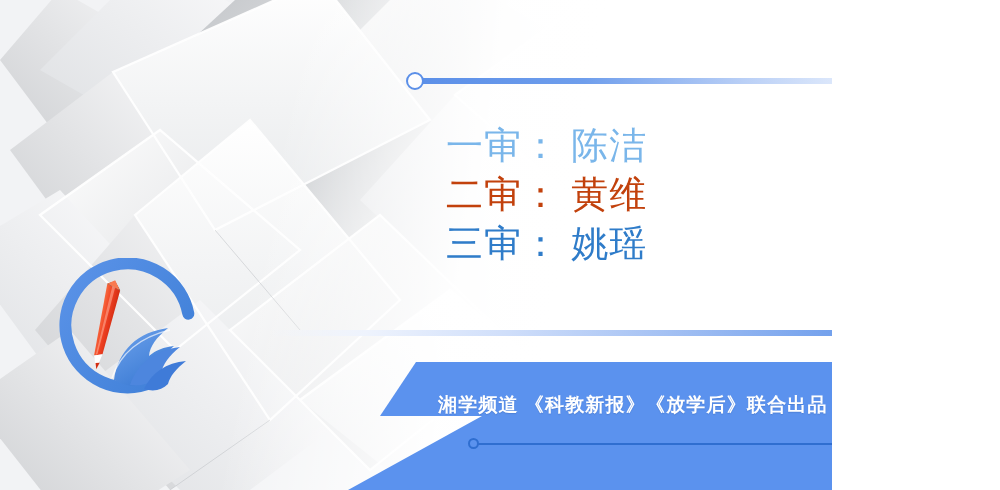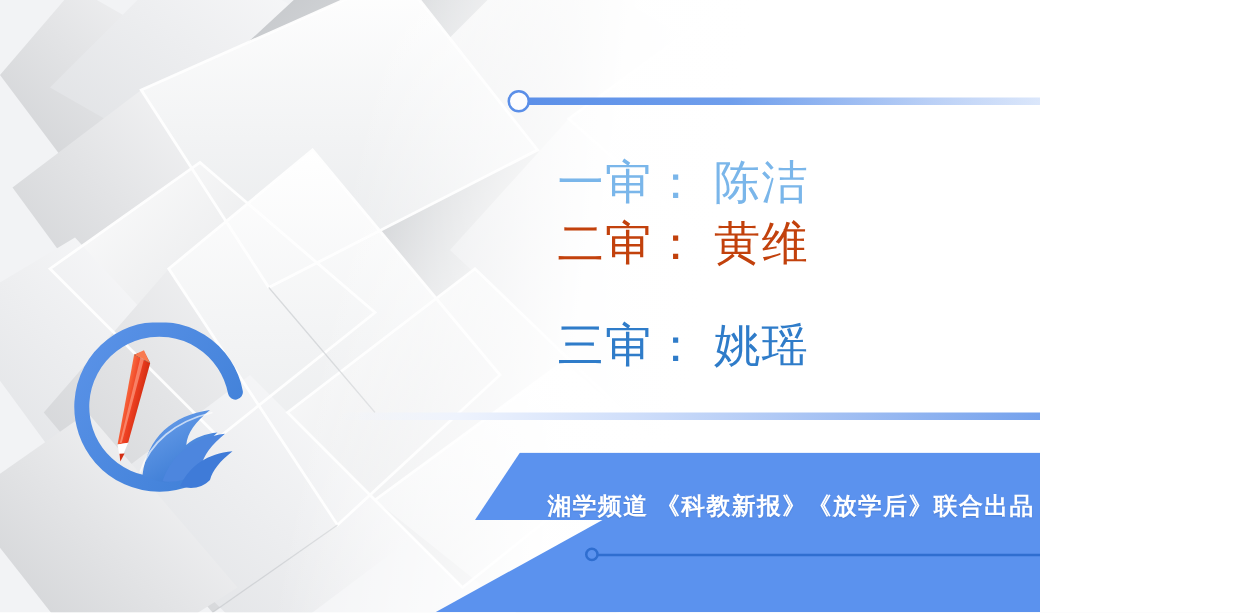--- a/index.html
+++ b/index.html
@@ -75,21 +75,21 @@
     letter-spacing:1px;
   }
   .credit-line{
     font-size:37px;
     font-weight:400;
     white-space:pre;
     font-family:"Liberation Sans","DejaVu Sans",sans-serif;
   }
   .credit-line.l1{color:#7ab6ea;}
   .credit-line.l2{color:#c2410c;}
-  .credit-line.l3{color:#2f7cc9;margin-top:33px;}
+  .credit-line.l3{color:#2f7cc9;}
 
   
   #title-band{
     position:absolute;left:380px;top:362px;width:620px;height:54px;
     background:#5b92ee;
     clip-path:polygon(36px 0, 100% 0, 100% 100%, 0 100%);
   }
   #title-band .label{
     position:absolute;left:58px;top:16px;right:10px;height:54px;
     display:flex;align-items:center;

